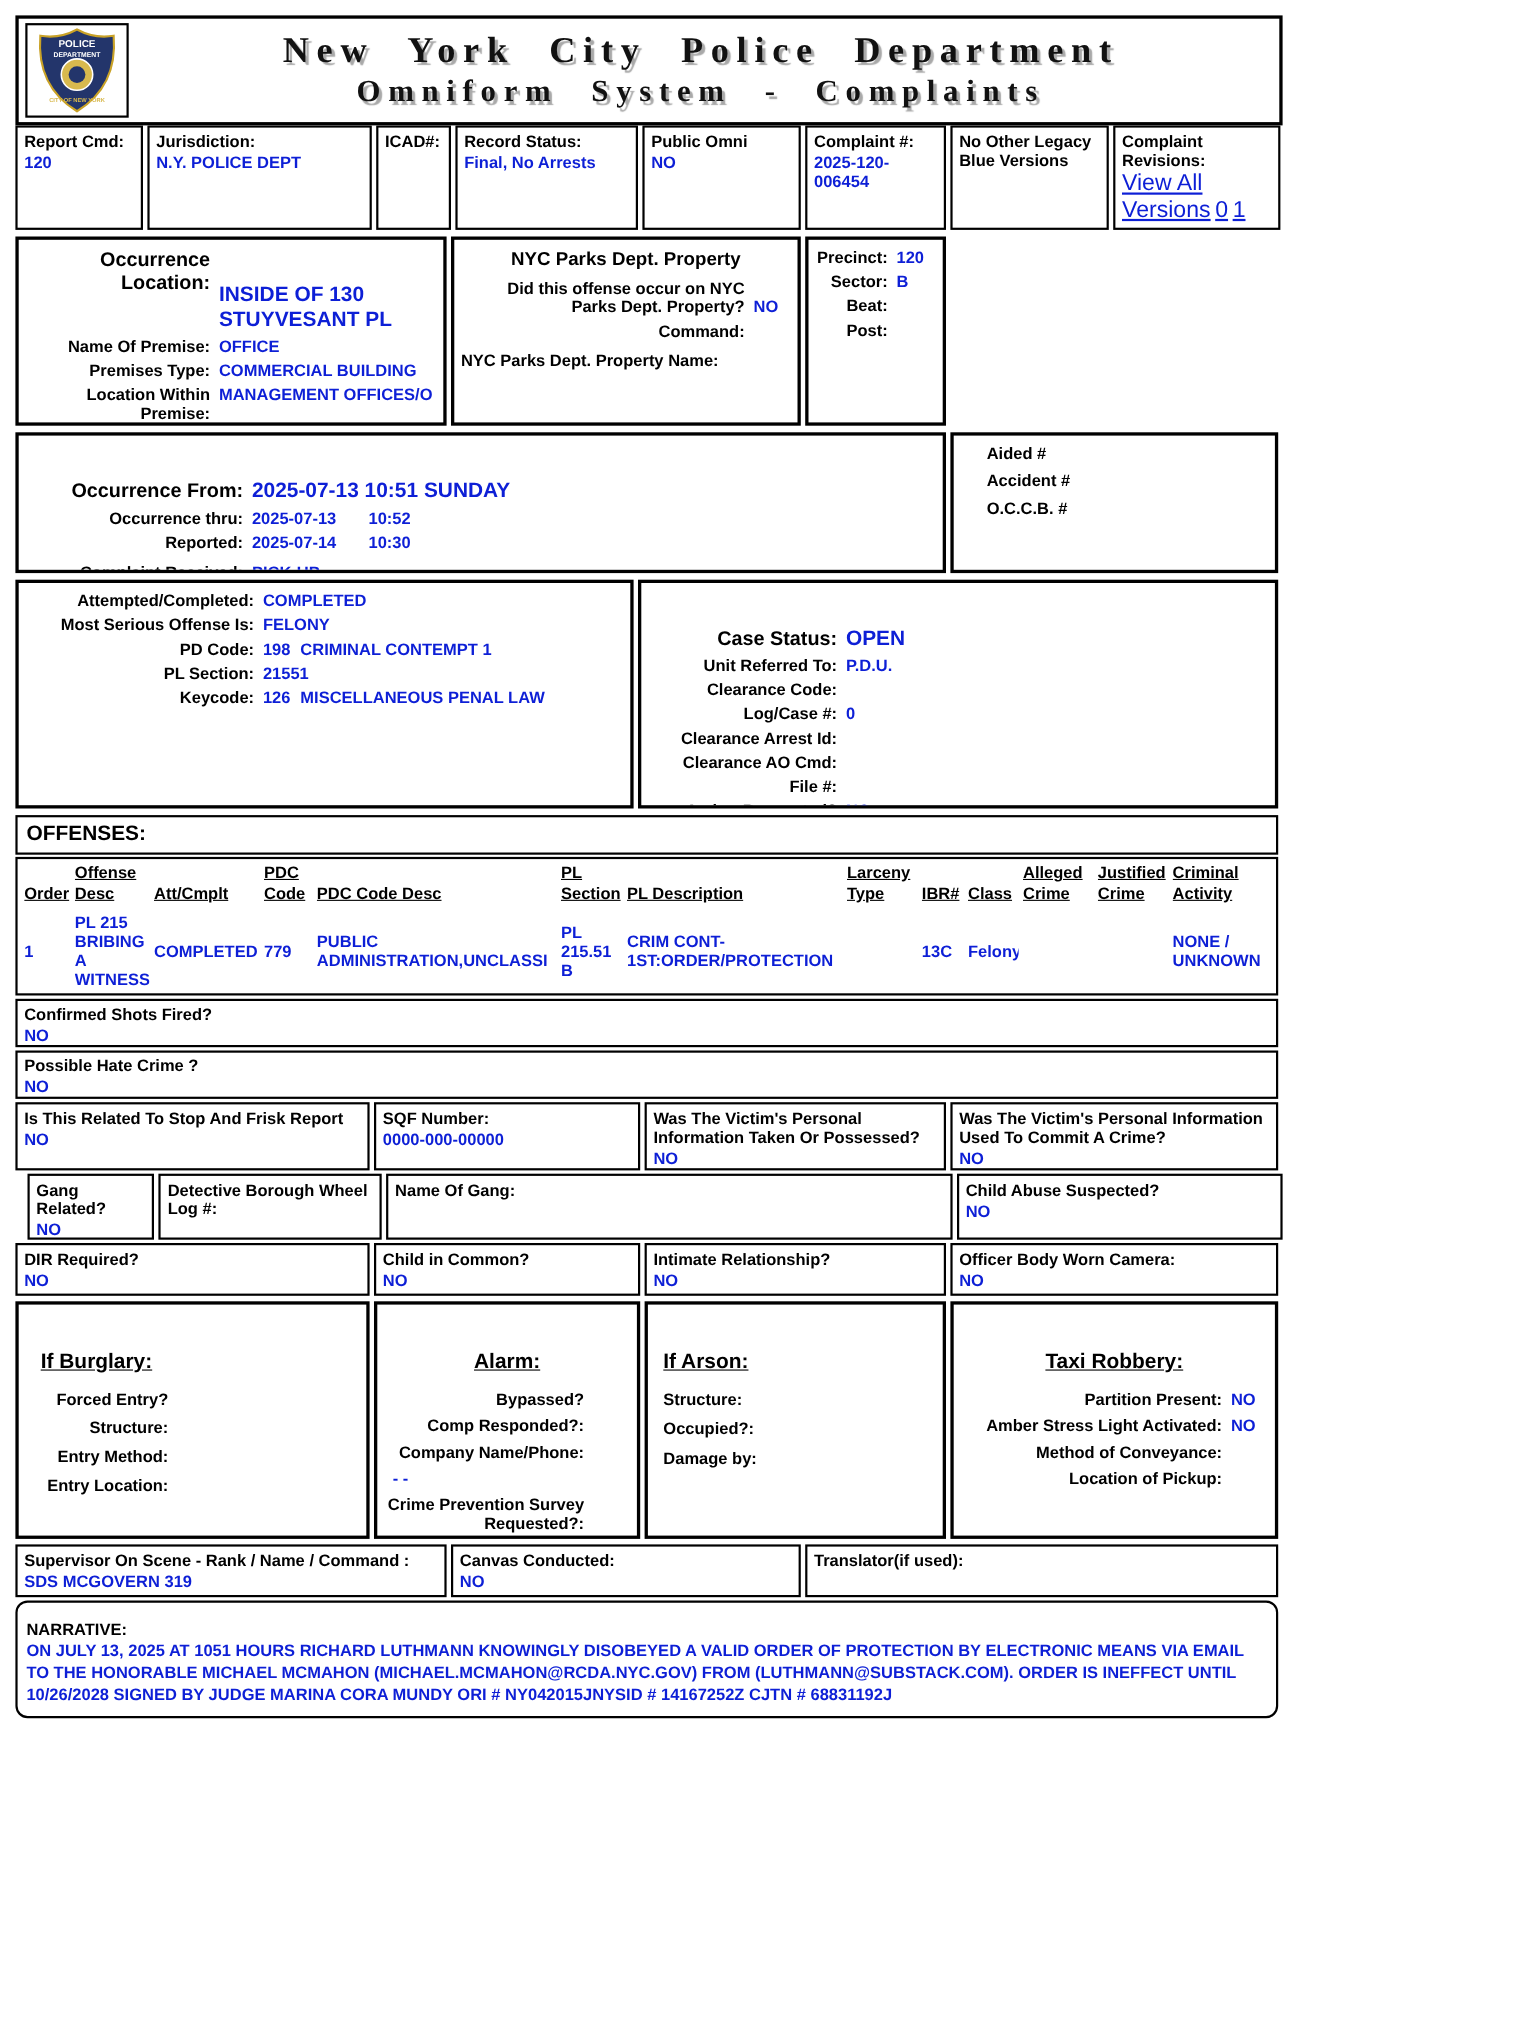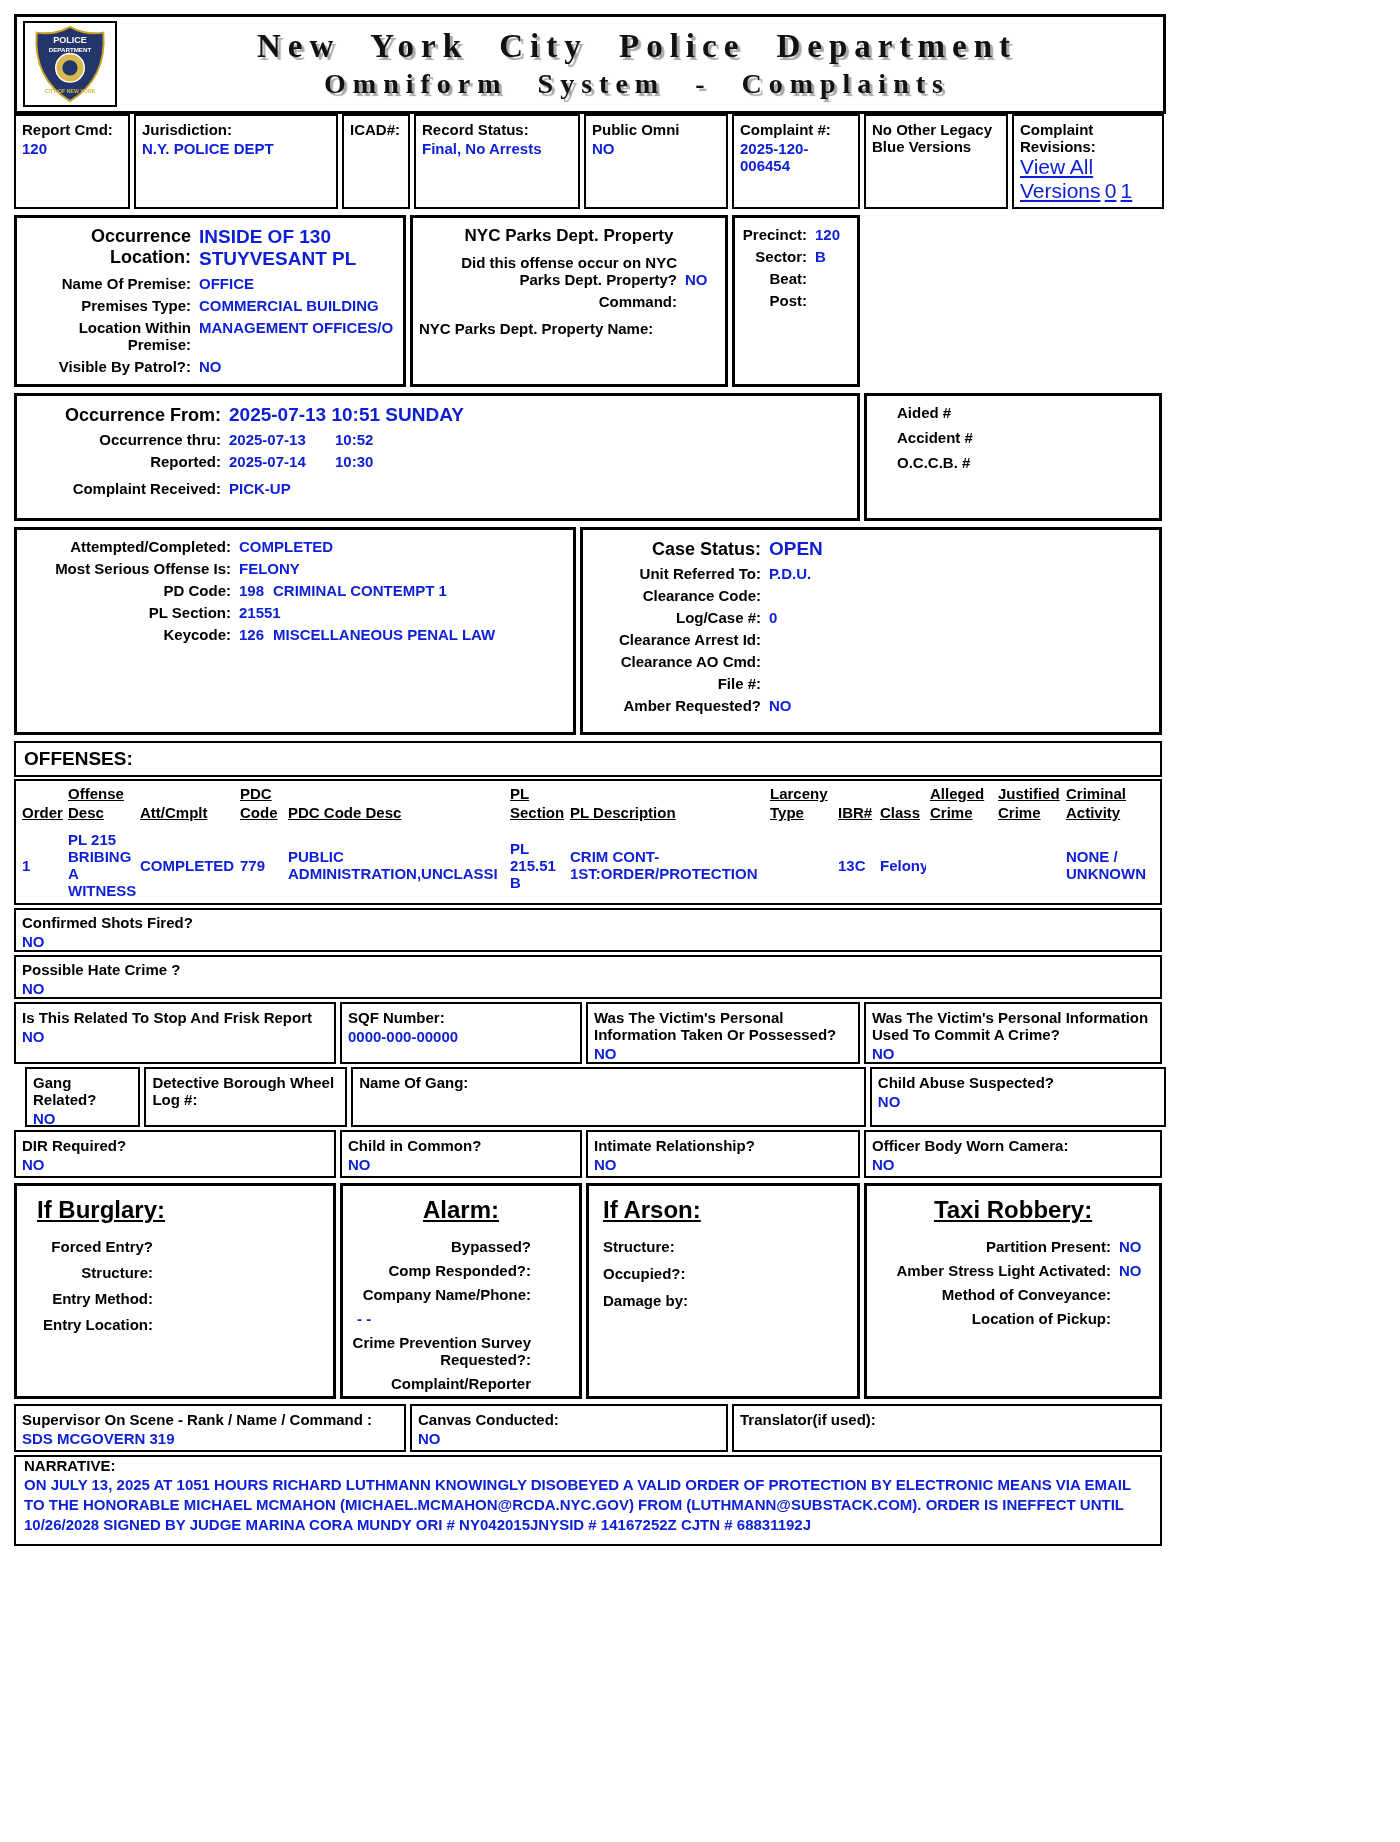--- a/index.html
+++ b/index.html
@@ -36,21 +36,21 @@
   .r1 > .box { height:95px; }
   .r1 .val { margin-top:2px; }
   .w-rcmd{width:116px} .w-jur{width:204px} .w-icad{width:68px} .w-rec{width:166px}
   .w-omni{width:144px} .w-cno{width:128px} .w-leg{width:144px} .w-rev{width:152px}
 
   
   .kv { display:flex; align-items:baseline; margin-bottom:5px; }
   .kv .k { font-weight:700; text-align:right; flex:0 0 var(--kw,170px); }
   .kv .v { font-weight:700; color:#0d1fd6; margin-left:8px; }
   .kv.big .k { font-size:18px; }
-  .kv.big .v { font-size:19px; }
+  .kv.big .v { font-size:19px;margin-top:32px; }
   .kv.top { align-items:flex-start; }
 
   
   .r2 > .box { height:172px; padding-top:8px; }
   .sec-loc { width:392px; --kw:168px; }
   .sec-parks { width:318px; --kw:258px; }
   .sec-precinct { width:128px; --kw:66px; }
   .parks-title { font-weight:700; font-size:17px; text-align:center; margin-bottom:8px; }
   .parks-name { font-weight:700; margin-top:10px; }
 
@@ -88,38 +88,38 @@
   .h44 { height:44px; padding-top:4px; }
   .r-sqf > .box { height:62px; }
   .r-gang > .box { height:60px; }
   .r-dir > .box { height:48px; }
   .w-a{width:322px} .w-b{width:242px} .w-c{width:274px} .w-d{width:298px}
   .w-g1{width:116px; padding-right:14px;margin-left:11px;} .w-g2{width:204px} .w-g3{width:518px}
   .w-s1{width:392px} .w-s2{width:318px} .w-s3{width:430px}
 
   
   .r-burg > .box { height:216px; padding-top:10px; }
-  .sec-title { font-size:24px; font-weight:700; text-decoration:underline; margin-bottom:14px; }
+  .sec-title { font-size:19px; font-weight:700; text-decoration:underline; margin-bottom:14px;margin-top:32px; }
   .sec-burg { --kw:130px; }
   .sec-burg .sec-title { padding-left:14px; }
   .sec-burg .kv { margin-bottom:9px; }
   .sec-alarm .sec-title { text-align:center; }
   .alarm-line { font-weight:700; text-align:right; padding-right:42px; margin-bottom:7px; }
   .alarm-left { font-weight:700; color:#0d1fd6; text-align:left; padding-left:8px; margin-bottom:7px; }
   .sec-arson .sec-title { padding-left:8px; }
   .arson-line { font-weight:700; padding-left:8px; margin-bottom:10px; }
   .sec-taxi { --kw:238px; }
   .sec-taxi .sec-title { text-align:center; }
   .sec-taxi .kv { margin-bottom:7px; }
 
   
   .r-sup > .box { height:48px; }
 
   
-  .narr { padding:0 8px 10px; }
+  .narr { padding:16px 8px 10px;border-radius:11px; }
   .narr .lbl { display:block; }
   .narr .val { display:block; font-size:15px; line-height:1.32; margin-top:1px; }
 </style>
 </head>
 <body>
 
 <div class="content">
 
   <header class="box bx3 hdr">
     <div class="logo-box">

